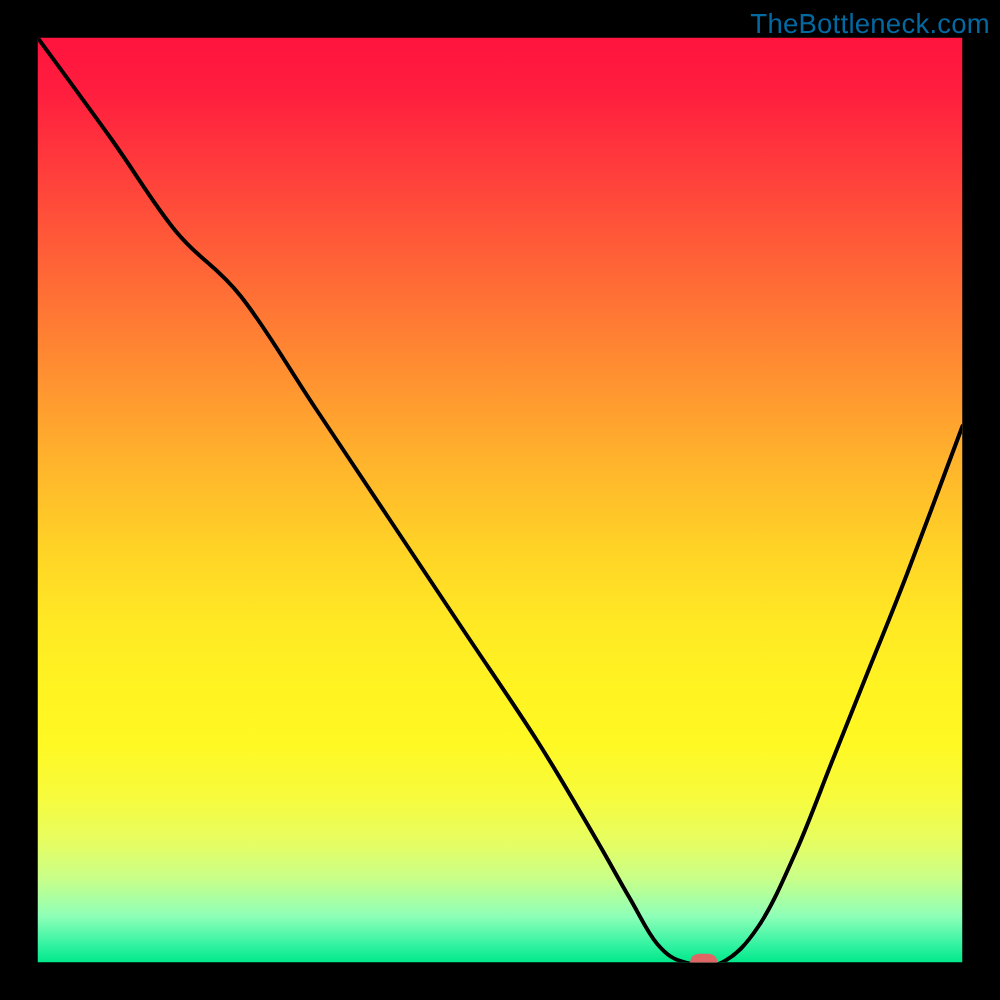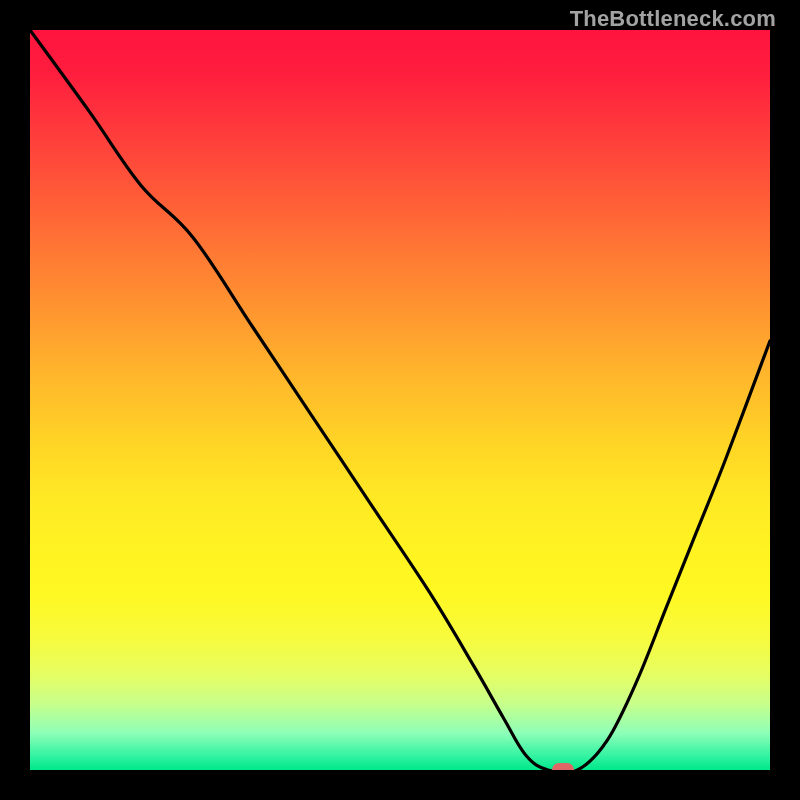--- a/index.html
+++ b/index.html
@@ -7,24 +7,24 @@
     width: 800px;
     height: 800px;
     background: #000;
     position: relative;
     font-family: Arial, Helvetica, sans-serif;
     overflow: hidden;
   }
   .watermark {
     position: absolute;
     top: 6px;
-    right: 24px;
-    color: #a3a3a3;
+    right: 8px;
+    color: #0369a1;
     font-size: 22px;
-    font-weight: 700;
+    font-weight: 400;
     letter-spacing: 0.2px;
     z-index: 10;
   }
   .plot-area {
     position: absolute;
     left: 30px;
     top: 30px;
     width: 740px;
     height: 740px;
     overflow: hidden;

